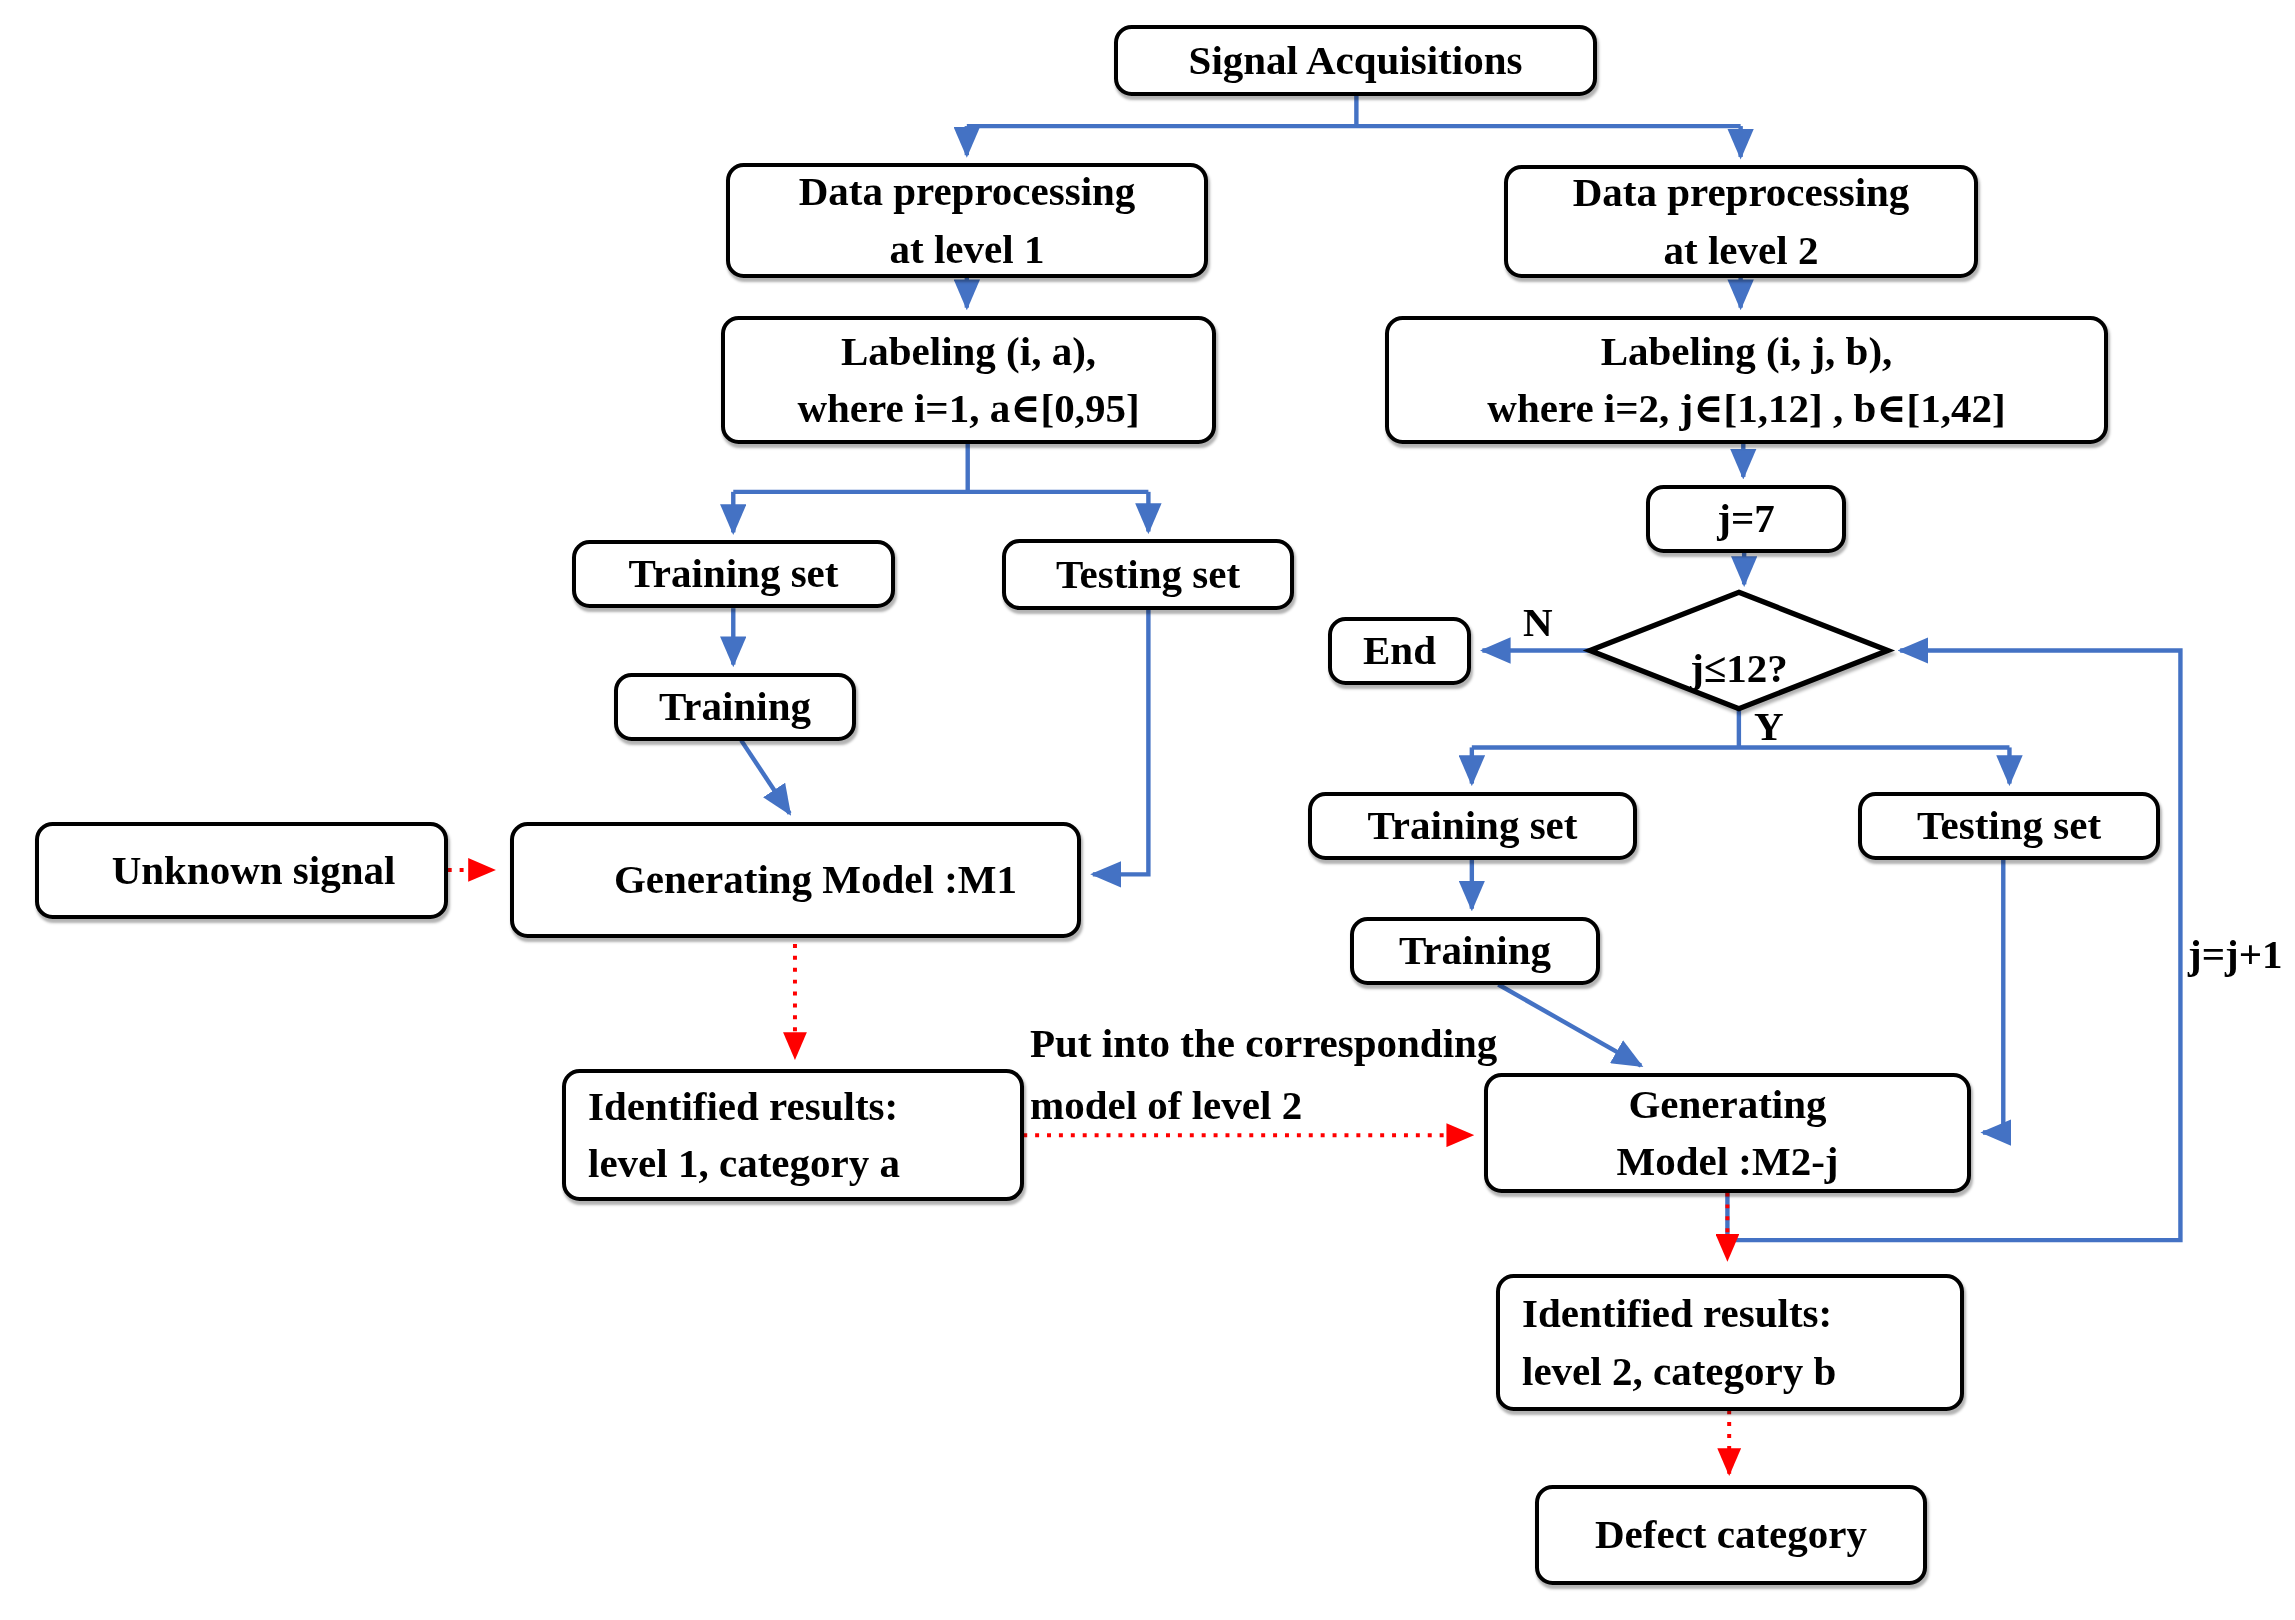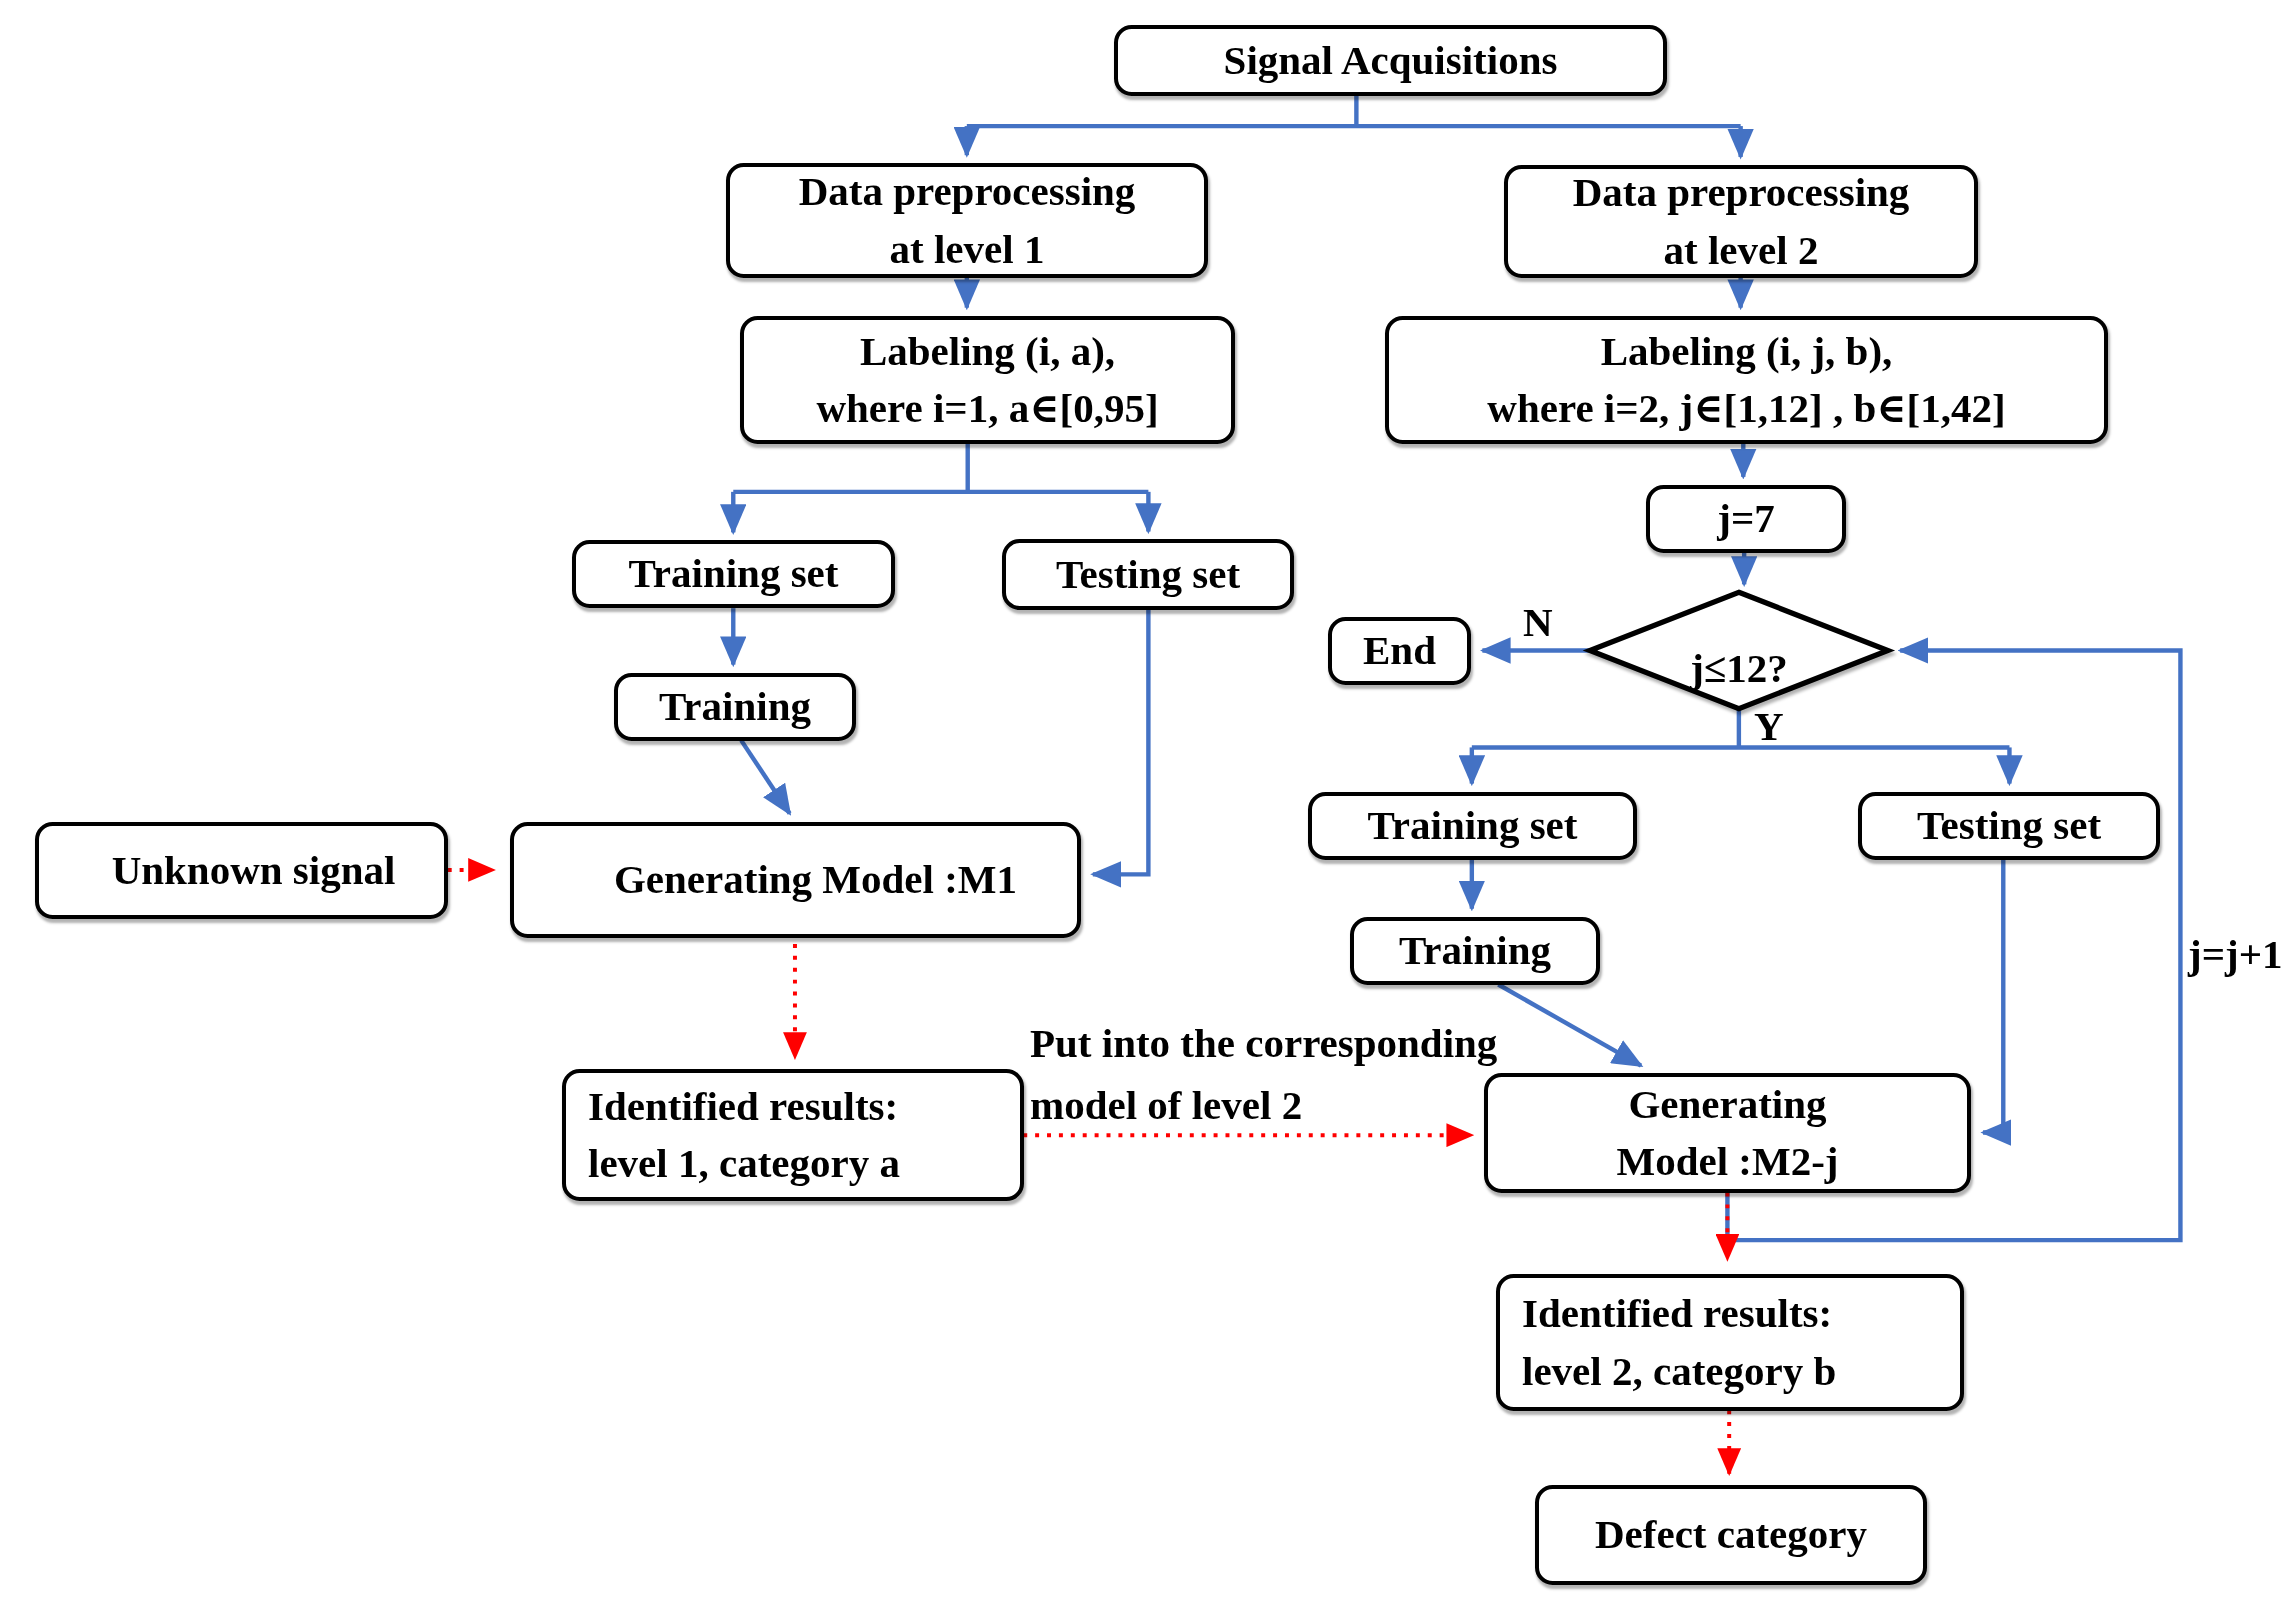--- a/index.html
+++ b/index.html
@@ -74,30 +74,30 @@
 
     <path class="er" d="M508,987 H560" marker-end="url(#mr)"></path>
     <path class="er" d="M902,1044 V1200" marker-end="url(#mr)"></path>
     <path class="er" d="M1161,1288 H1670" marker-end="url(#mr)"></path>
     <path class="er" d="M1960,1353 V1429" marker-end="url(#mr)"></path>
     <path class="er" d="M1962,1600 V1672" marker-end="url(#mr)"></path>
 
     <polygon class="diamond" points="1973,672 2142,738 1973,804 1804,738"></polygon>
   </svg>
 
-  <div class="node" style="left:1114px;top:25px;width:553px;height:71px;">
+  <div class="node" style="left:1114px;top:25px;width:483px;height:71px;">
     <span>Signal Acquisitions</span>
   </div>
 
   <div class="node" style="left:726px;top:163px;width:482px;height:115px;">
     <span>Data preprocessing</span>
     <span>at level 1</span>
   </div>
 
-  <div class="node" style="left:740px;top:316px;width:495px;height:128px;">
+  <div class="node" style="left:721px;top:316px;width:495px;height:128px;">
     <span>Labeling (i, a),</span>
     <span>where i=1, a∈[0,95]</span>
   </div>
 
   <div class="node" style="left:572px;top:540px;width:323px;height:68px;">
     <span>Training set</span>
   </div>
 
   <div class="node" style="left:1002px;top:539px;width:292px;height:71px;">
     <span>Testing set</span>

